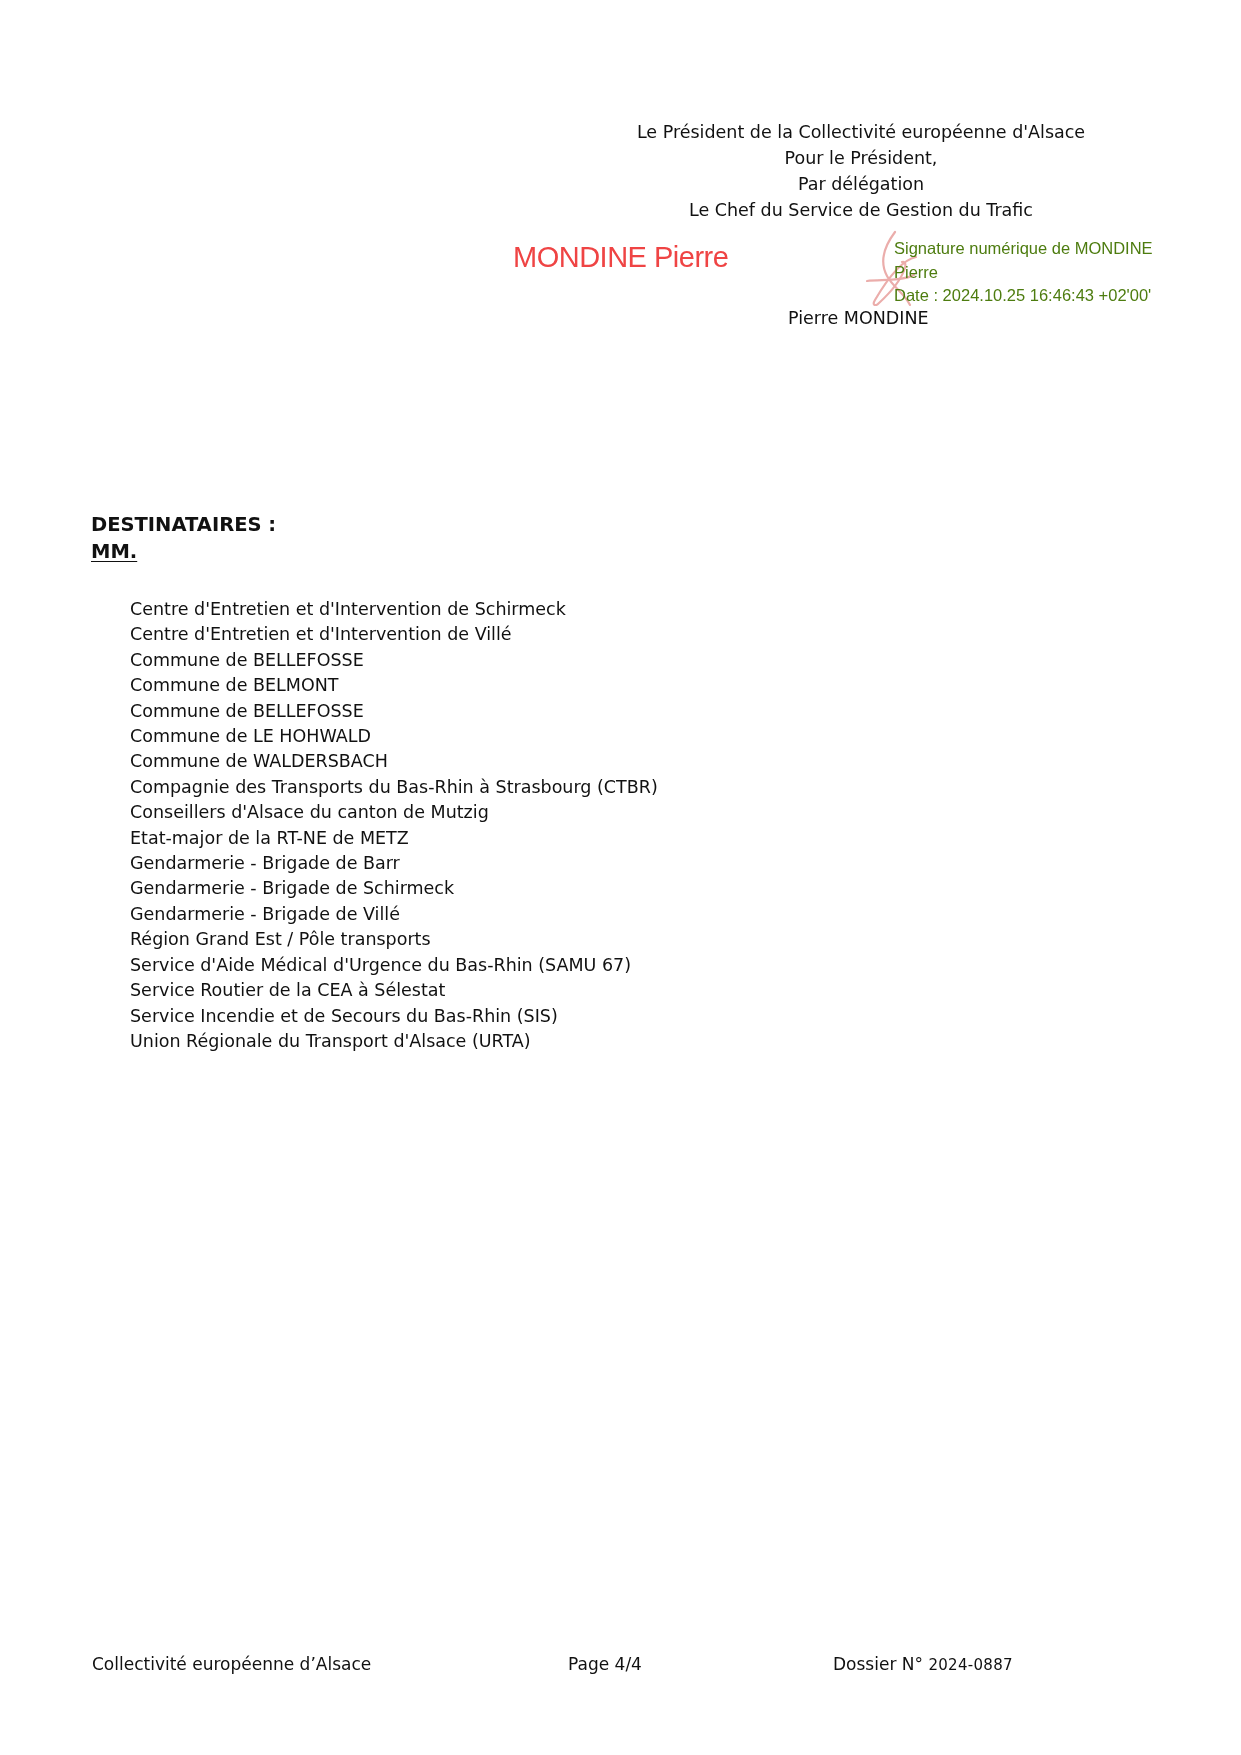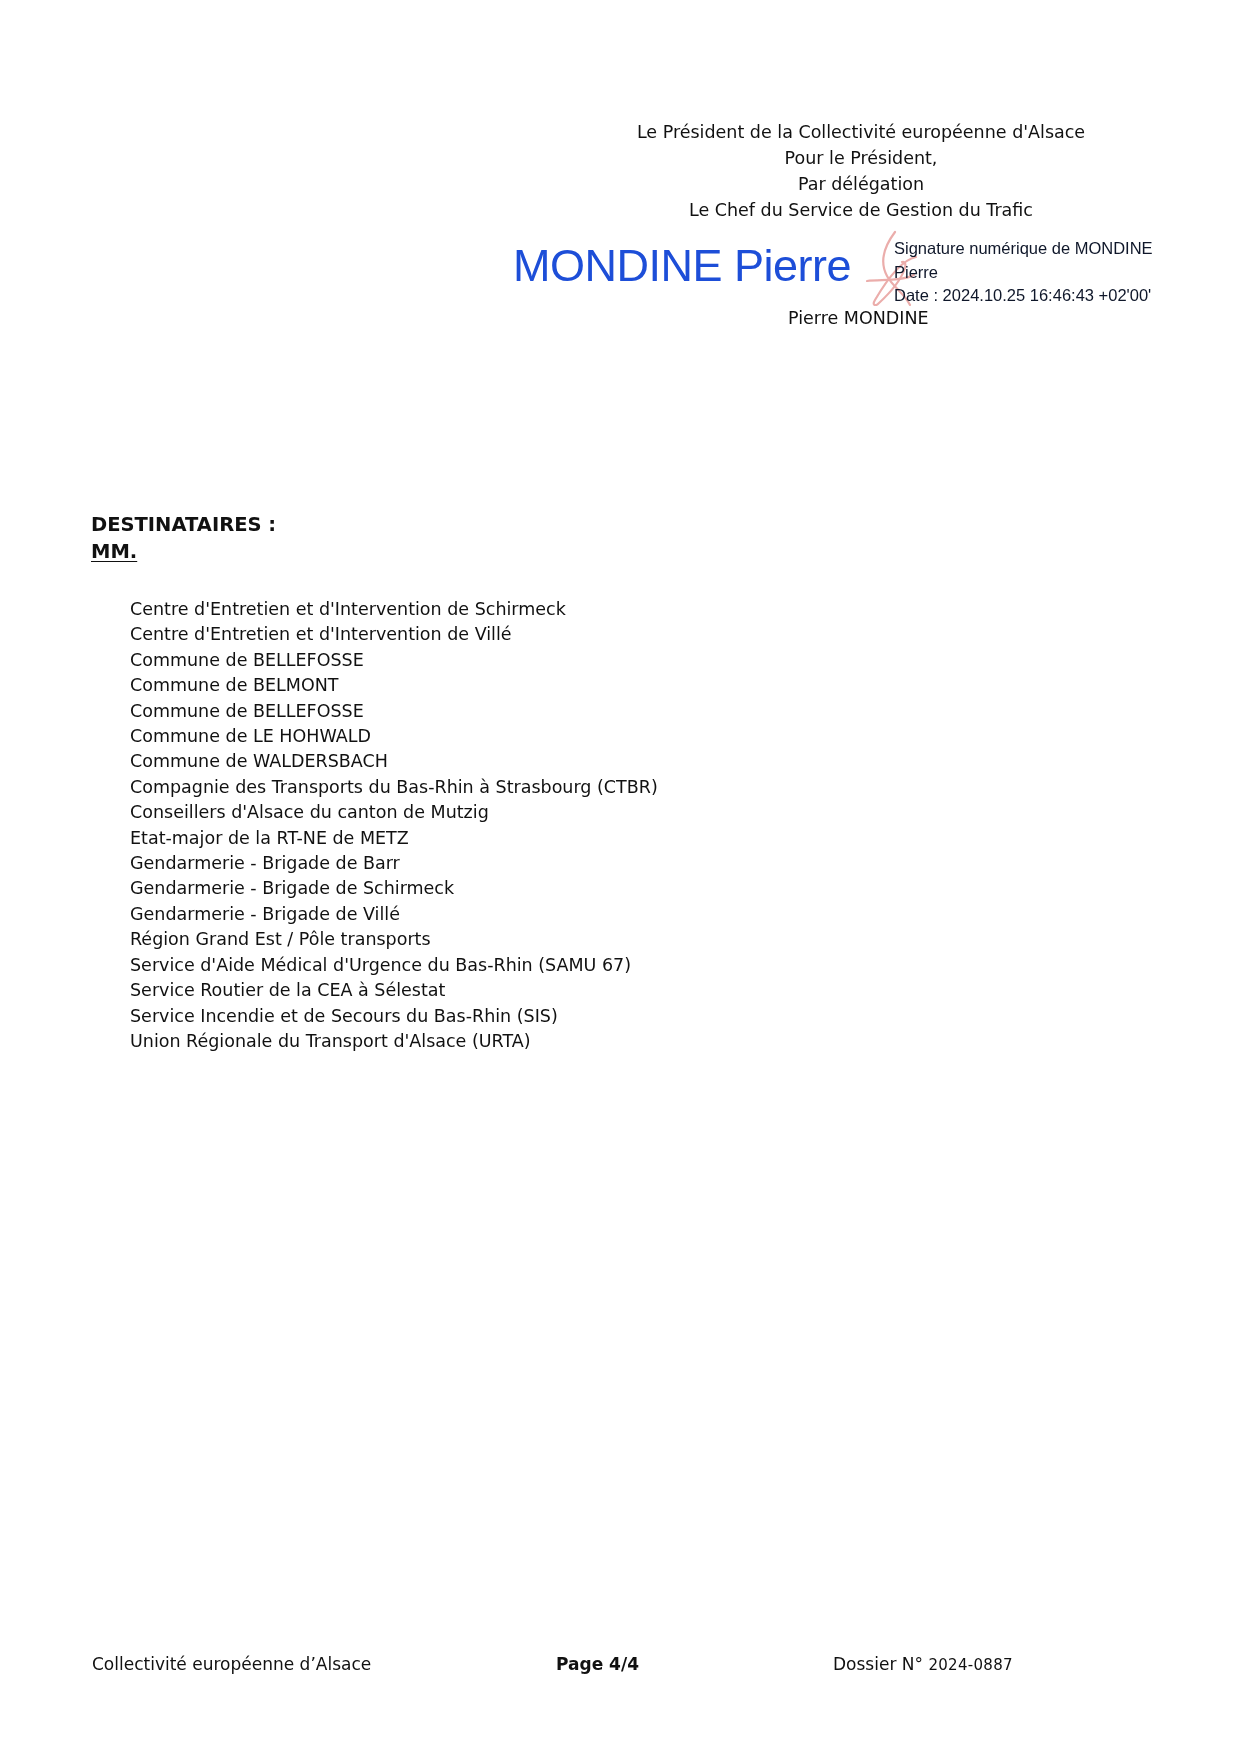--- a/index.html
+++ b/index.html
@@ -20,40 +20,40 @@
     left: 486px; top: 119px; width: 750px;
     text-align: center;
     font-size: 17.5px;
     line-height: 26px;
     white-space: nowrap;
   }
   .sig-name {
     position: absolute;
     left: 513px; top: 243px;
     font-family: "Liberation Sans", sans-serif;
-    font-size: 45px;
+    font-size: 29px;
     font-weight: 400;
     letter-spacing: -0.5px;
-    color: #1d4ed8;
+    color: #ef4444;
     white-space: nowrap;
     line-height: 1;
   }
   .sig-ribbon {
     position: absolute;
     left: 864px; top: 230px;
     width: 58px; height: 76px;
   }
   .sig-details {
     position: absolute;
     left: 894px; top: 237px;
     font-family: "Liberation Sans", sans-serif;
     font-size: 16.5px;
     line-height: 23.5px;
     white-space: nowrap;
-    color: #0f172a;
+    color: #4d7c0f;
   }
   .sig-printed {
     position: absolute;
     left: 788px; top: 308px;
     font-size: 17.5px;
     white-space: nowrap;
   }
   .dest-heading {
     position: absolute;
     left: 91px; top: 513px;
@@ -78,21 +78,21 @@
     line-height: 25.4px;
     white-space: nowrap;
   }
   .footer {
     position: absolute;
     left: 0; top: 1654px; width: 1241px;
     font-size: 17px;
     white-space: nowrap;
   }
   .footer-org   { position: absolute; left: 92px;  top: 0; }
-  .footer-page  { position: absolute; left: 556px; top: 0; font-weight: bold; }
+  .footer-page  { position: absolute; left: 568px; top: 0; }
   .footer-dossier { position: absolute; left: 833px; top: 0; }
   .footer-dossier .dossier-number {
     font-size: 15px;
     letter-spacing: 0.3px;
   }
 </style>
 </head>
 <body>
 
 <div class="page">

